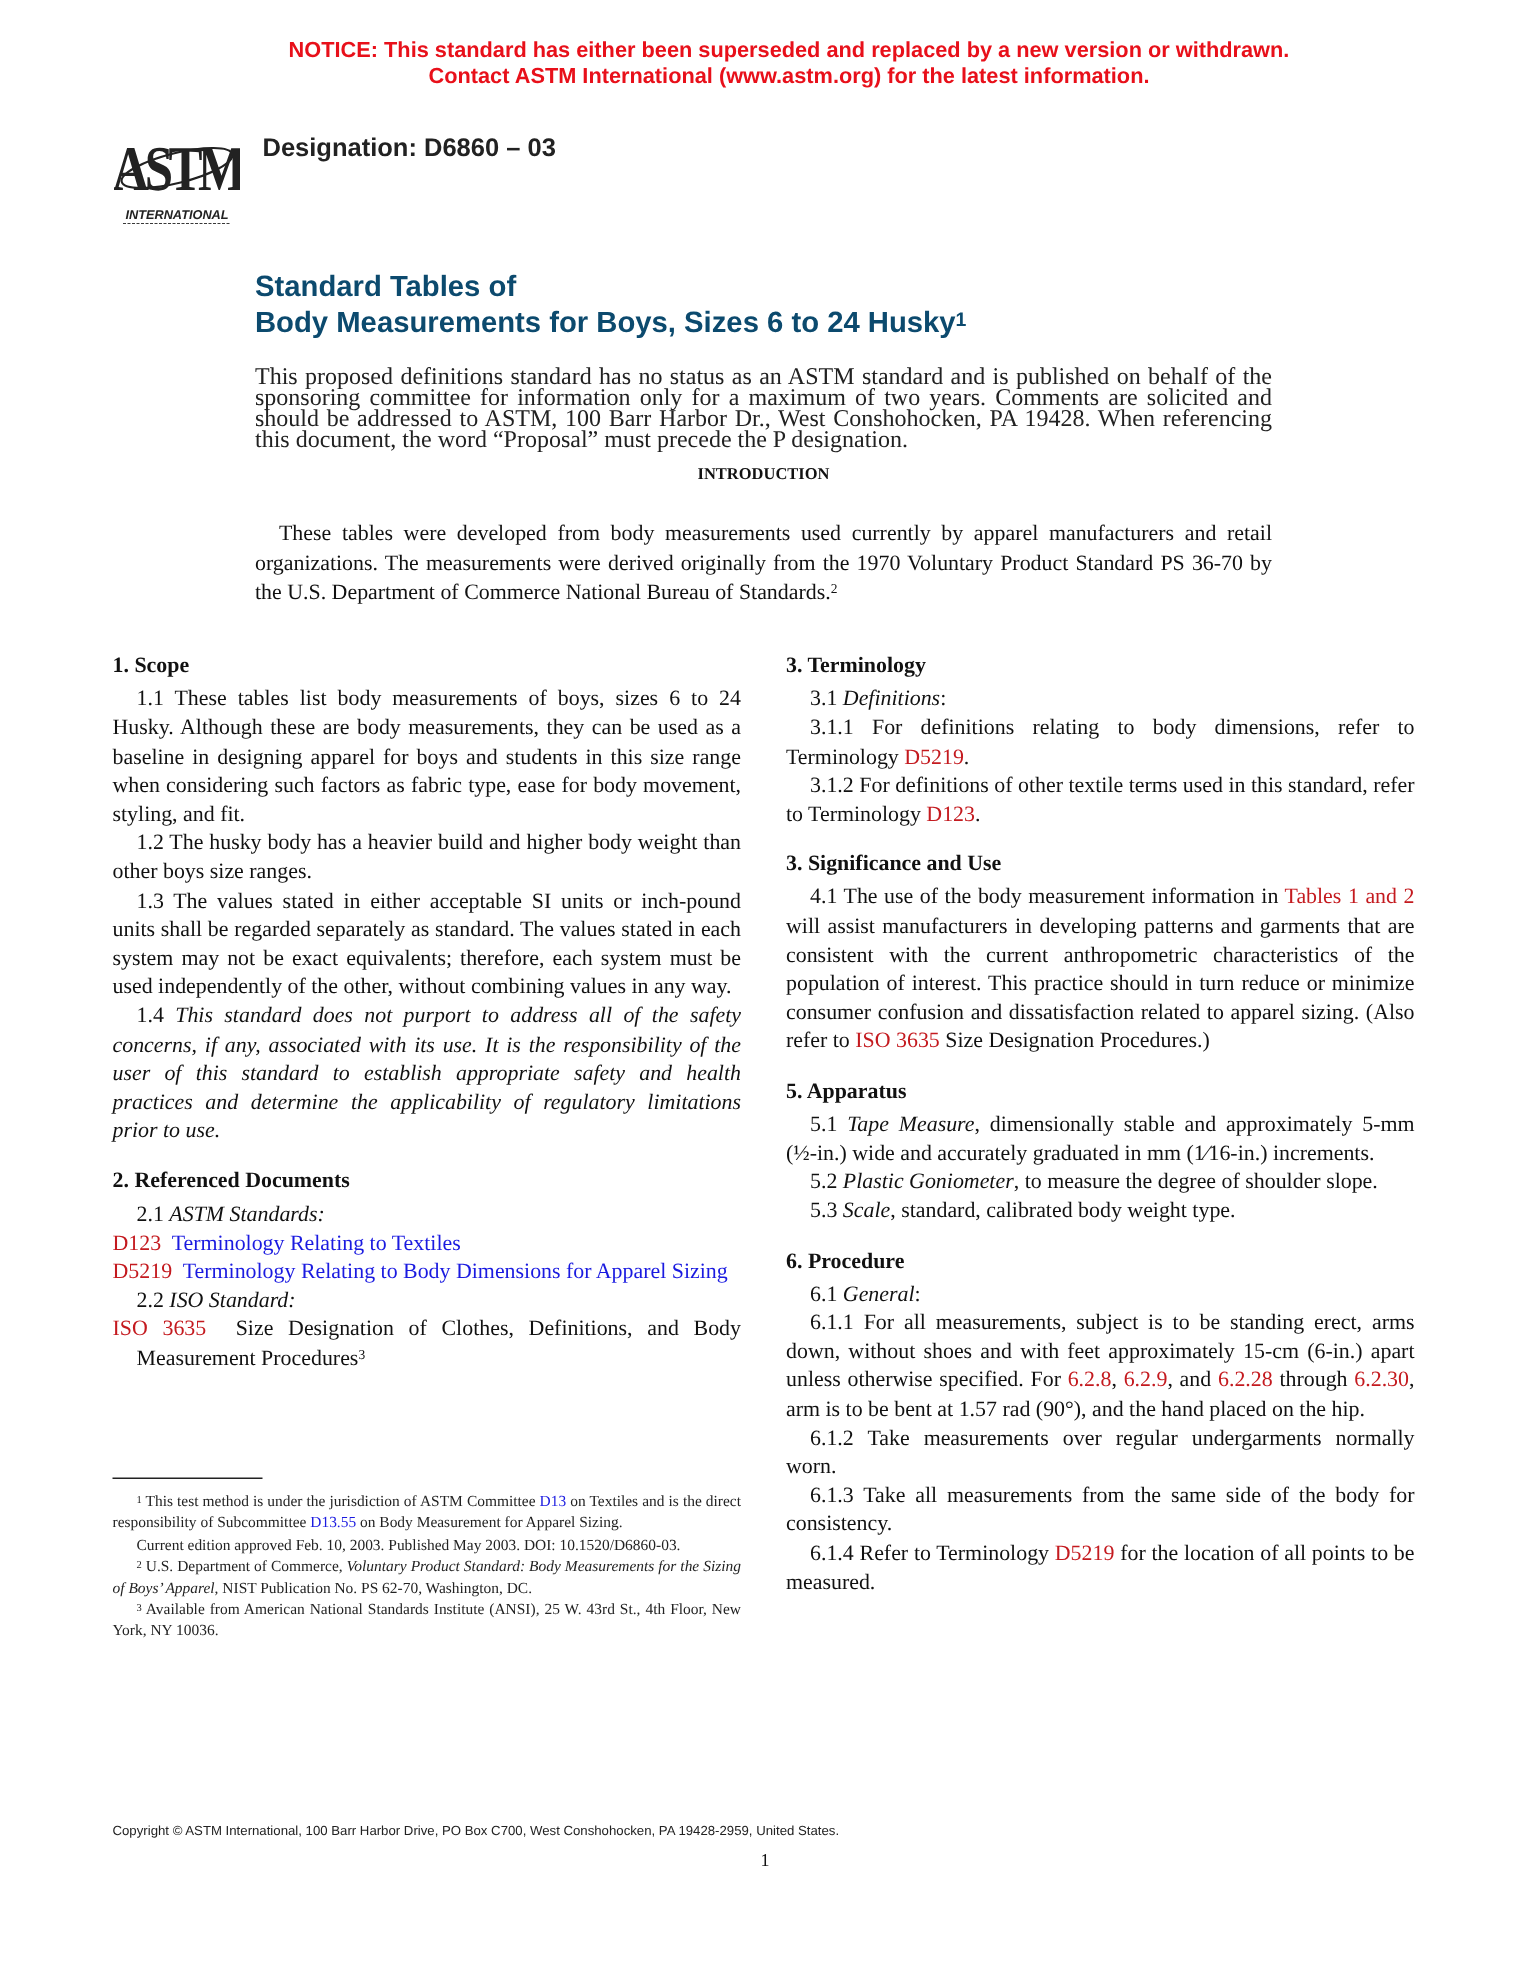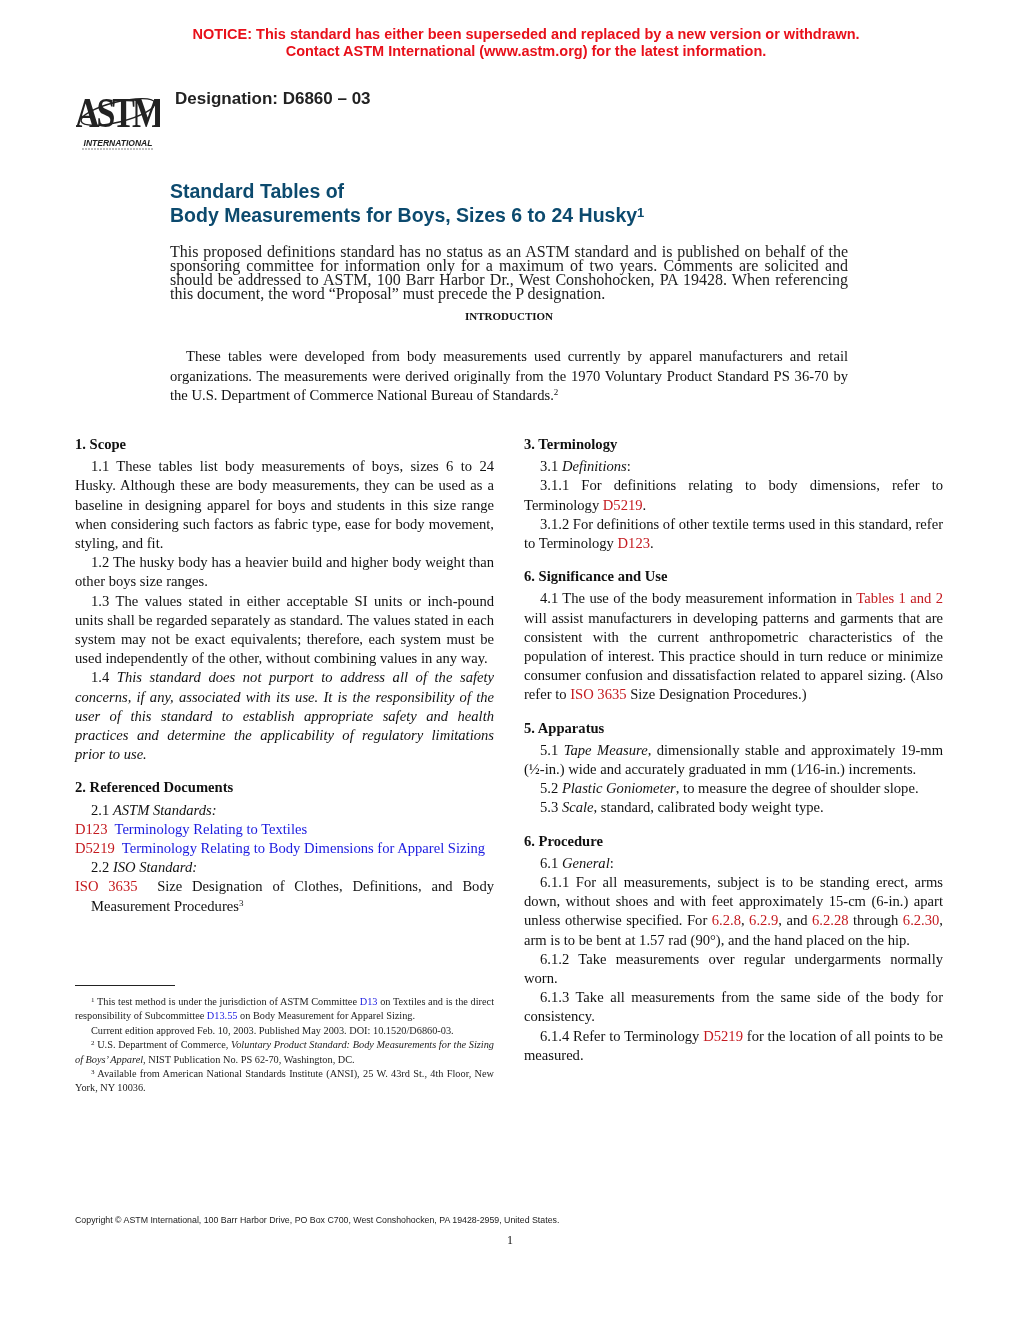--- a/index.html
+++ b/index.html
@@ -85,25 +85,25 @@
   <p><sup>2</sup><span> U.S. Department of Commerce, </span><span class="ital">Voluntary Product Standard: Body Measurements for the Sizing of Boys’ Apparel</span><span>, NIST Publication No. PS 62-70, Washington, DC.</span></p>
   <p><sup>3</sup><span> Available from American National Standards Institute (ANSI), 25 W. 43rd St., 4th Floor, New York, NY 10036.</span></p>
 </div>
 
 <div class="abs col col-right">
   <h2>3.  Terminology</h2>
   <p><span>3.1  </span><span class="ital">Definitions</span><span>:</span></p>
   <p><span>3.1.1 For definitions relating to body dimensions, refer to Terminology </span><a class="red">D5219</a><span>.</span></p>
   <p><span>3.1.2 For definitions of other textile terms used in this standard, refer to Terminology </span><a class="red">D123</a><span>.</span></p>
 
-  <h2 class="gap">6.  Significance and Use</h2>
+  <h2 class="gap">3.  Significance and Use</h2>
   <p><span>4.1  The use of the body measurement information in </span><a class="red">Tables 1 and 2</a><span> will assist manufacturers in developing patterns and garments that are consistent with the current anthropometric characteristics of the population of interest. This practice should in turn reduce or minimize consumer confusion and dissatisfaction related to apparel sizing. (Also refer to </span><a class="red">ISO 3635</a><span> Size Designation Procedures.)</span></p>
 
   <h2 class="gap">5.  Apparatus</h2>
-  <p><span>5.1  </span><span class="ital">Tape Measure</span><span>, dimensionally stable and approximately 19-mm (½-in.) wide and accurately graduated in mm (1⁄16-in.) increments.</span></p>
+  <p><span>5.1  </span><span class="ital">Tape Measure</span><span>, dimensionally stable and approximately 5-mm (½-in.) wide and accurately graduated in mm (1⁄16-in.) increments.</span></p>
   <p><span>5.2  </span><span class="ital">Plastic Goniometer</span><span>, to measure the degree of shoulder slope.</span></p>
   <p><span>5.3  </span><span class="ital">Scale</span><span>, standard, calibrated body weight type.</span></p>
 
   <h2 class="gap">6.  Procedure</h2>
   <p><span>6.1  </span><span class="ital">General</span><span>:</span></p>
   <p><span>6.1.1  For all measurements, subject is to be standing erect, arms down, without shoes and with feet approximately 15-cm (6-in.) apart unless otherwise specified. For </span><a class="red">6.2.8</a><span>, </span><a class="red">6.2.9</a><span>, and </span><a class="red">6.2.28</a><span> through </span><a class="red">6.2.30</a><span>, arm is to be bent at 1.57 rad (90°), and the hand placed on the hip.</span></p>
   <p>6.1.2  Take measurements over regular undergarments normally worn.</p>
   <p>6.1.3  Take all measurements from the same side of the body for consistency.</p>
   <p><span>6.1.4  Refer to Terminology </span><a class="red">D5219</a><span> for the location of all points to be measured.</span></p>
 </div>

